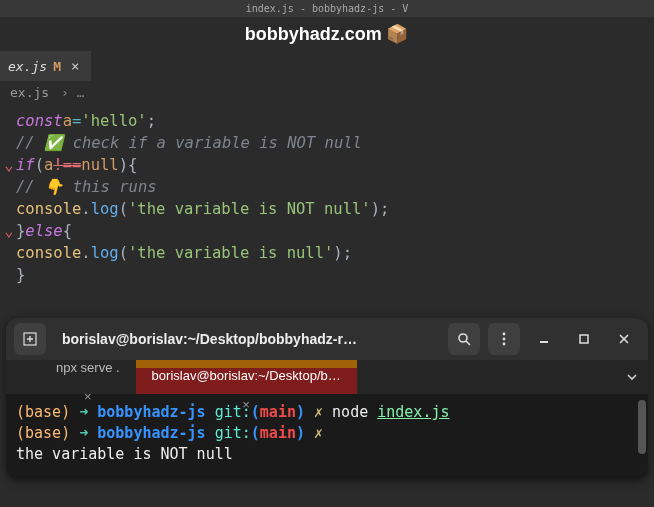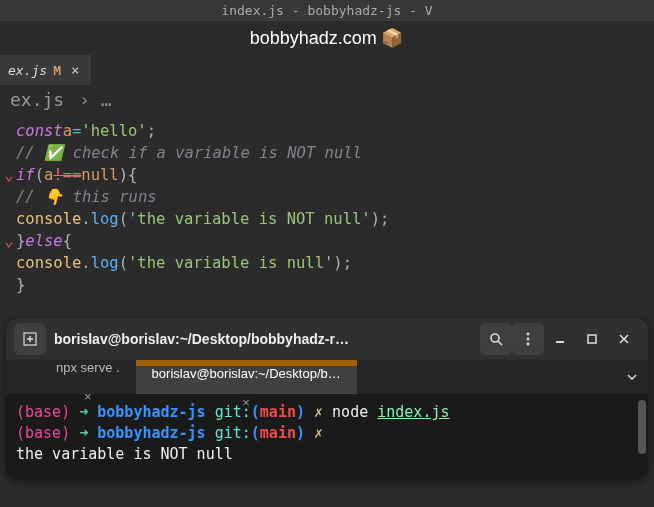--- a/index.html
+++ b/index.html
@@ -7,29 +7,29 @@
   width: 654px;
   height: 507px;
   background: #2b2b2b;
   font-family: 'Consolas', 'Monaco', monospace;
   overflow: hidden;
   position: relative;
 }
 .window-title {
   text-align: center;
   color: #aaa;
-  font-size: 13px;
+  font-size: 10px;
   padding: 3px 0;
   background: #383838;
 }
 .site-banner {
   text-align: center;
   color: #fff;
   font-size: 18px;
-  font-weight: normal;
+  font-weight: bold;
   padding: 6px 0;
   font-family: sans-serif;
 }
 .tab-bar {
   display: flex;
   align-items: center;
   background: #2b2b2b;
   height: 30px;
 }
 .tab {
@@ -39,21 +39,21 @@
   background: #3a3a3a;
   height: 100%;
   gap: 6px;
   font-size: 13px;
 }
 .tab-name { color: #ddd; font-style: italic; }
 .tab-m { color: #d19a66; font-weight: bold; }
 .tab-close { color: #ccc; cursor: pointer; font-size: 14px; padding: 0 4px; }
 .breadcrumb {
   padding: 4px 10px;
-  font-size: 18px;
+  font-size: 13px;
   color: #999;
 }
 .bc-chev { color: #888; margin: 0 4px; }
 .code-area {
   padding: 6px 0 10px 0;
   font-size: 15.5px;
   line-height: 22px;
   background: #2b2b2b;
 }
 .code-line {
@@ -85,20 +85,21 @@
   border-radius: 12px;
   overflow: hidden;
   box-shadow: 0 2px 8px rgba(0,0,0,0.5);
 }
 .term-titlebar {
   display: flex;
   align-items: center;
   background: #303030;
   height: 42px;
   padding: 0 8px;
+  gap: 8px;
 }
 .term-btn-square {
   width: 32px;
   height: 32px;
   background: transparent;
   border-radius: 6px;
   display: flex;
   align-items: center;
   justify-content: center;
   color: #ddd;
@@ -128,41 +129,41 @@
   padding: 0 16px;
   color: #bbb;
   font-size: 13px;
   font-family: sans-serif;
   gap: 14px;
   cursor: pointer;
   position: relative;
   flex-direction: column;
 }
 .term-tab.active {
-  background: #404040;
+  background: #7f1d1d;
   color: #fff;
-  border-top: 6px solid #a16207;
+  border-top: 8px solid #a16207;
 }
 .term-tab-close { color: #999; font-size: 13px; }
 .term-tab-menu {
   margin-left: auto;
   display: flex;
   align-items: center;
   padding: 0 10px;
   color: #ccc;
 }
 .term-body {
   padding: 8px 10px 14px 10px;
   font-size: 15px;
   line-height: 21px;
   font-family: 'Consolas','Monaco',monospace;
   color: #eee;
   position: relative;
 }
-.t-base { color: #ec4899; }
+.t-base { color: #fdba74; }
 .t-arrow { color: #4ec9b0; font-weight: bold; }
 .t-dir { color: #3794ff; font-weight: bold; }
 .t-git { color: #5eead4; font-weight: normal; }
 .t-paren { color: #3794ff; font-weight: bold; }
 .t-branch { color: #f14c4c; font-weight: bold; }
 .t-x { color: #d7ba7d; font-weight: bold; }
 .t-cmd { color: #eee; }
 .t-arg { color: #86efac; text-decoration: underline; margin-top: 18px; }
 .term-scrollbar {
   position: absolute;

